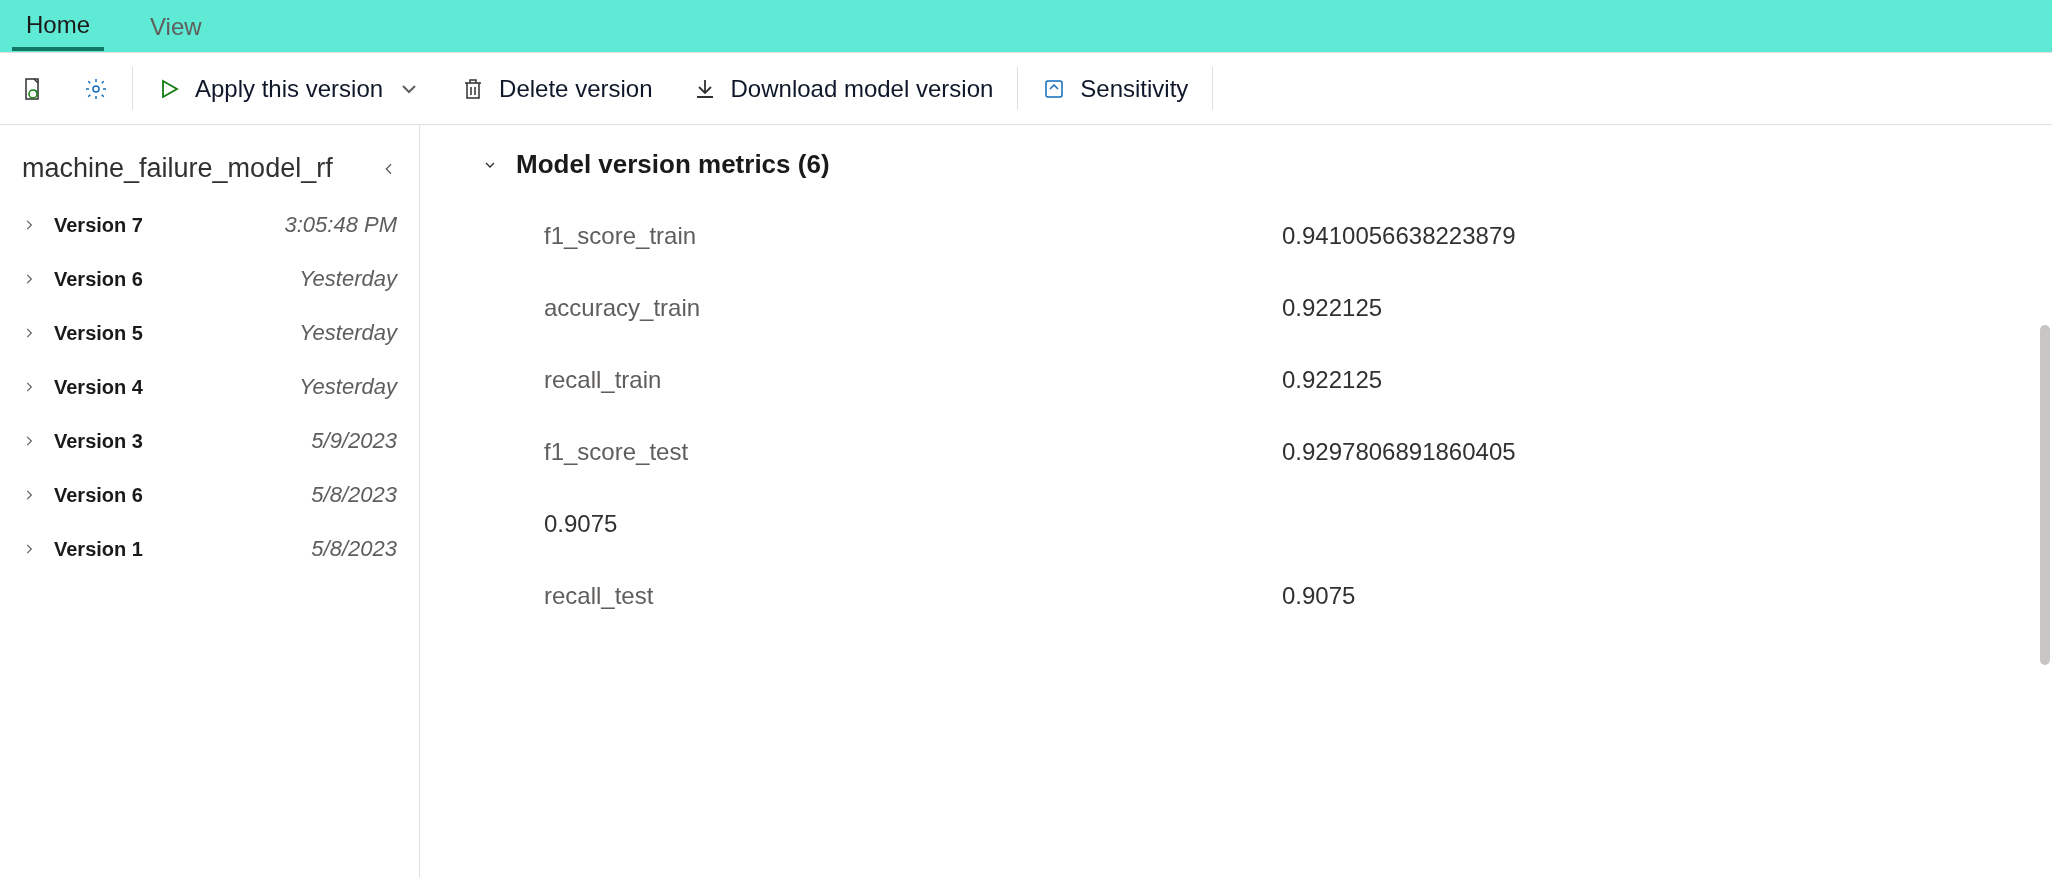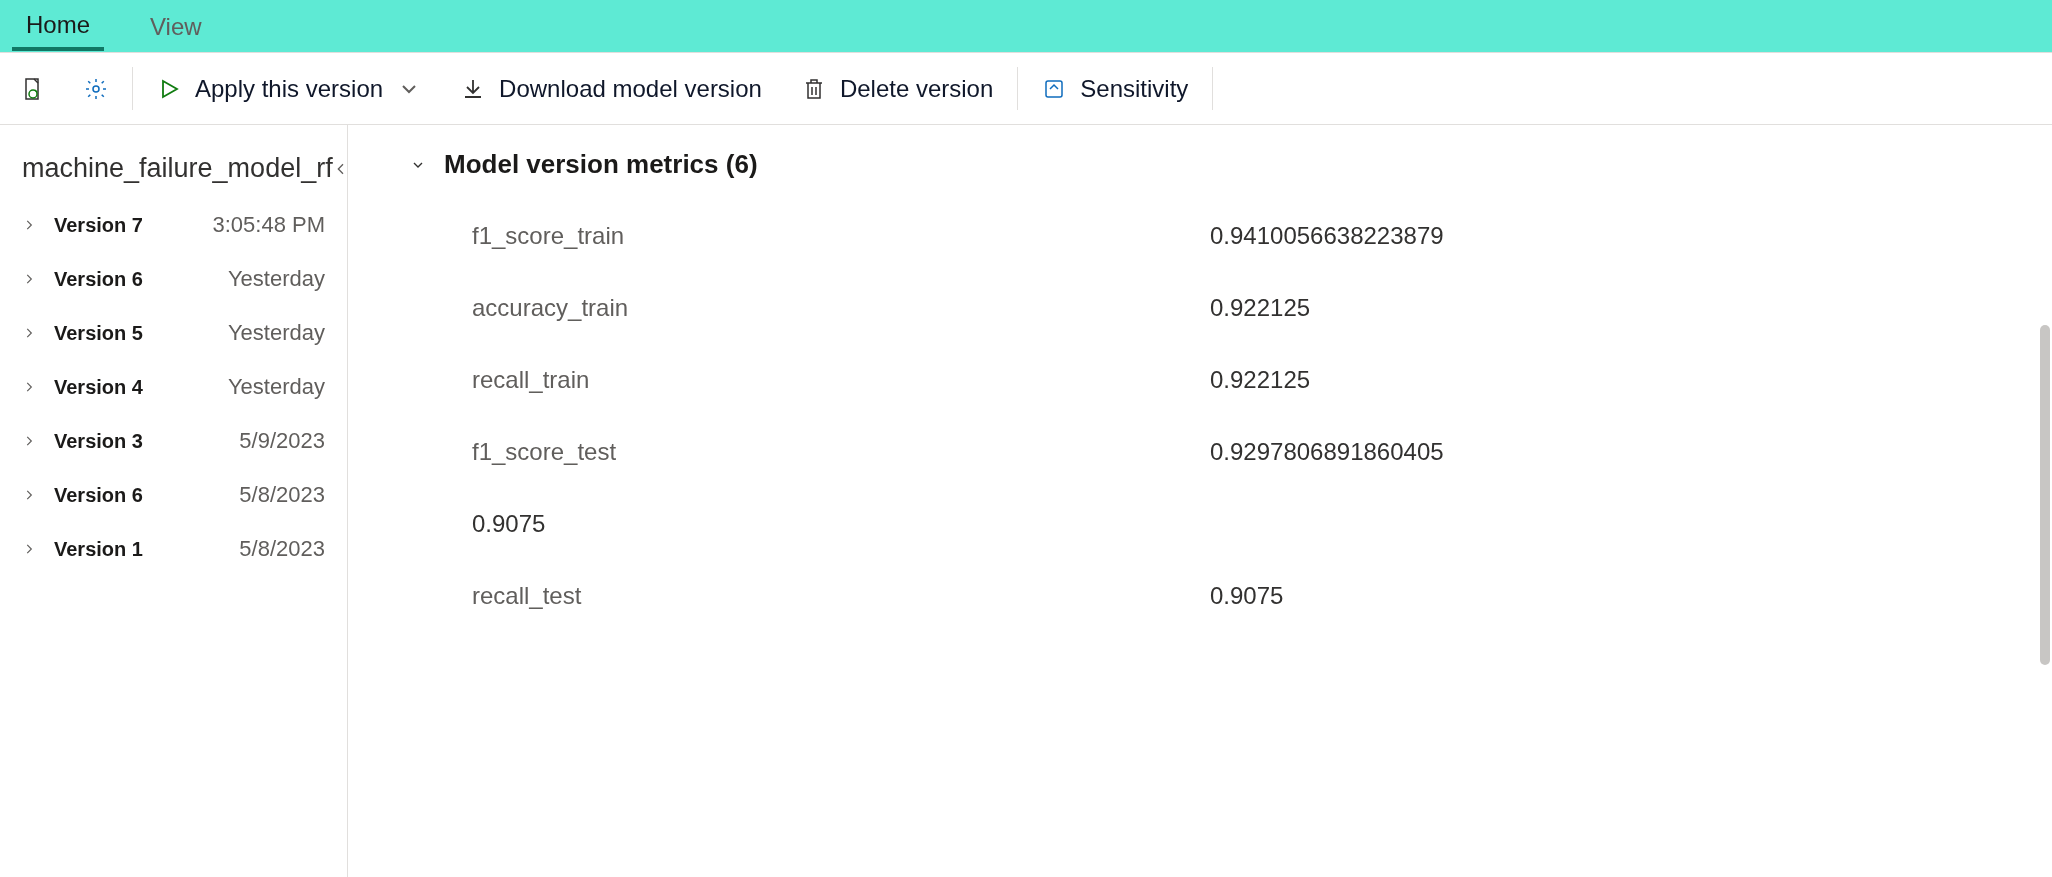--- a/index.html
+++ b/index.html
@@ -59,21 +59,21 @@
   .toolbar-icon svg { width: 24px; height: 24px; display: block; }
 
   
   .main {
     display: flex;
     height: calc(100% - 125px);
   }
 
   
   .sidebar {
-    width: 348px;
+    width: 420px;
     background: #ffffff;
     border-right: 1px solid #e1dfdd;
     padding: 18px 0 0 0;
   }
   .sidebar-header {
     display: flex;
     align-items: center;
     justify-content: space-between;
     padding: 10px 22px 14px 22px;
     font-size: 27px;
@@ -91,20 +91,21 @@
   .version-item .chev svg { width: 14px; height: 14px; }
   .version-name {
     font-size: 20px;
     font-weight: 600;
     color: #1b1a19;
     flex: 1;
   }
   .version-time {
     font-size: 22px;
     color: #605e5c;
+    font-style: italic;
   }
 
   
   .detail {
     flex: 1;
     padding: 24px 62px 20px 62px;
     position: relative;
     overflow-y: auto;
   }
   .detail-header {
@@ -186,34 +187,34 @@
     <span>Apply this version</span>
     <span class="toolbar-icon">
       <svg viewBox="0 0 24 24" width="14" height="14" stroke="#605e5c" stroke-width="2" fill="none">
         <path d="M6 9 L12 15 L18 9"></path>
       </svg>
     </span>
   </div>
 
   <div class="toolbar-btn">
     <span class="toolbar-icon">
+      <svg viewBox="0 0 24 24" fill="none" stroke="#323130" stroke-width="1.5">
+        <path d="M4 6 L20 6 M9 6 L9 3 L15 3 L15 6 M6 6 L6 21 L18 21 L18 6 M10 10 L10 18 M14 10 L14 18"></path>
+      </svg>
+    </span>
+    <span>Delete version</span>
+  </div>
+
+  <div class="toolbar-btn">
+    <span class="toolbar-icon">
       <svg viewBox="0 0 24 24" fill="none" stroke="#323130" stroke-width="1.8">
         <path d="M12 3 L12 16 M6 10 L12 16 L18 10 M4 20 L20 20"></path>
       </svg>
     </span>
     <span>Download model version</span>
-  </div>
-
-  <div class="toolbar-btn">
-    <span class="toolbar-icon">
-      <svg viewBox="0 0 24 24" fill="none" stroke="#323130" stroke-width="1.5">
-        <path d="M4 6 L20 6 M9 6 L9 3 L15 3 L15 6 M6 6 L6 21 L18 21 L18 6 M10 10 L10 18 M14 10 L14 18"></path>
-      </svg>
-    </span>
-    <span>Delete version</span>
   </div>
 
   <div class="toolbar-sep"></div>
 
   <div class="toolbar-btn">
     <span class="toolbar-icon">
       <svg viewBox="0 0 24 24" fill="none" stroke="#0f6cbd" stroke-width="1.5">
         <rect x="4" y="4" width="16" height="16" rx="2"></rect>
         <path d="M8 12 L12 8 L16 12"></path>
       </svg>

